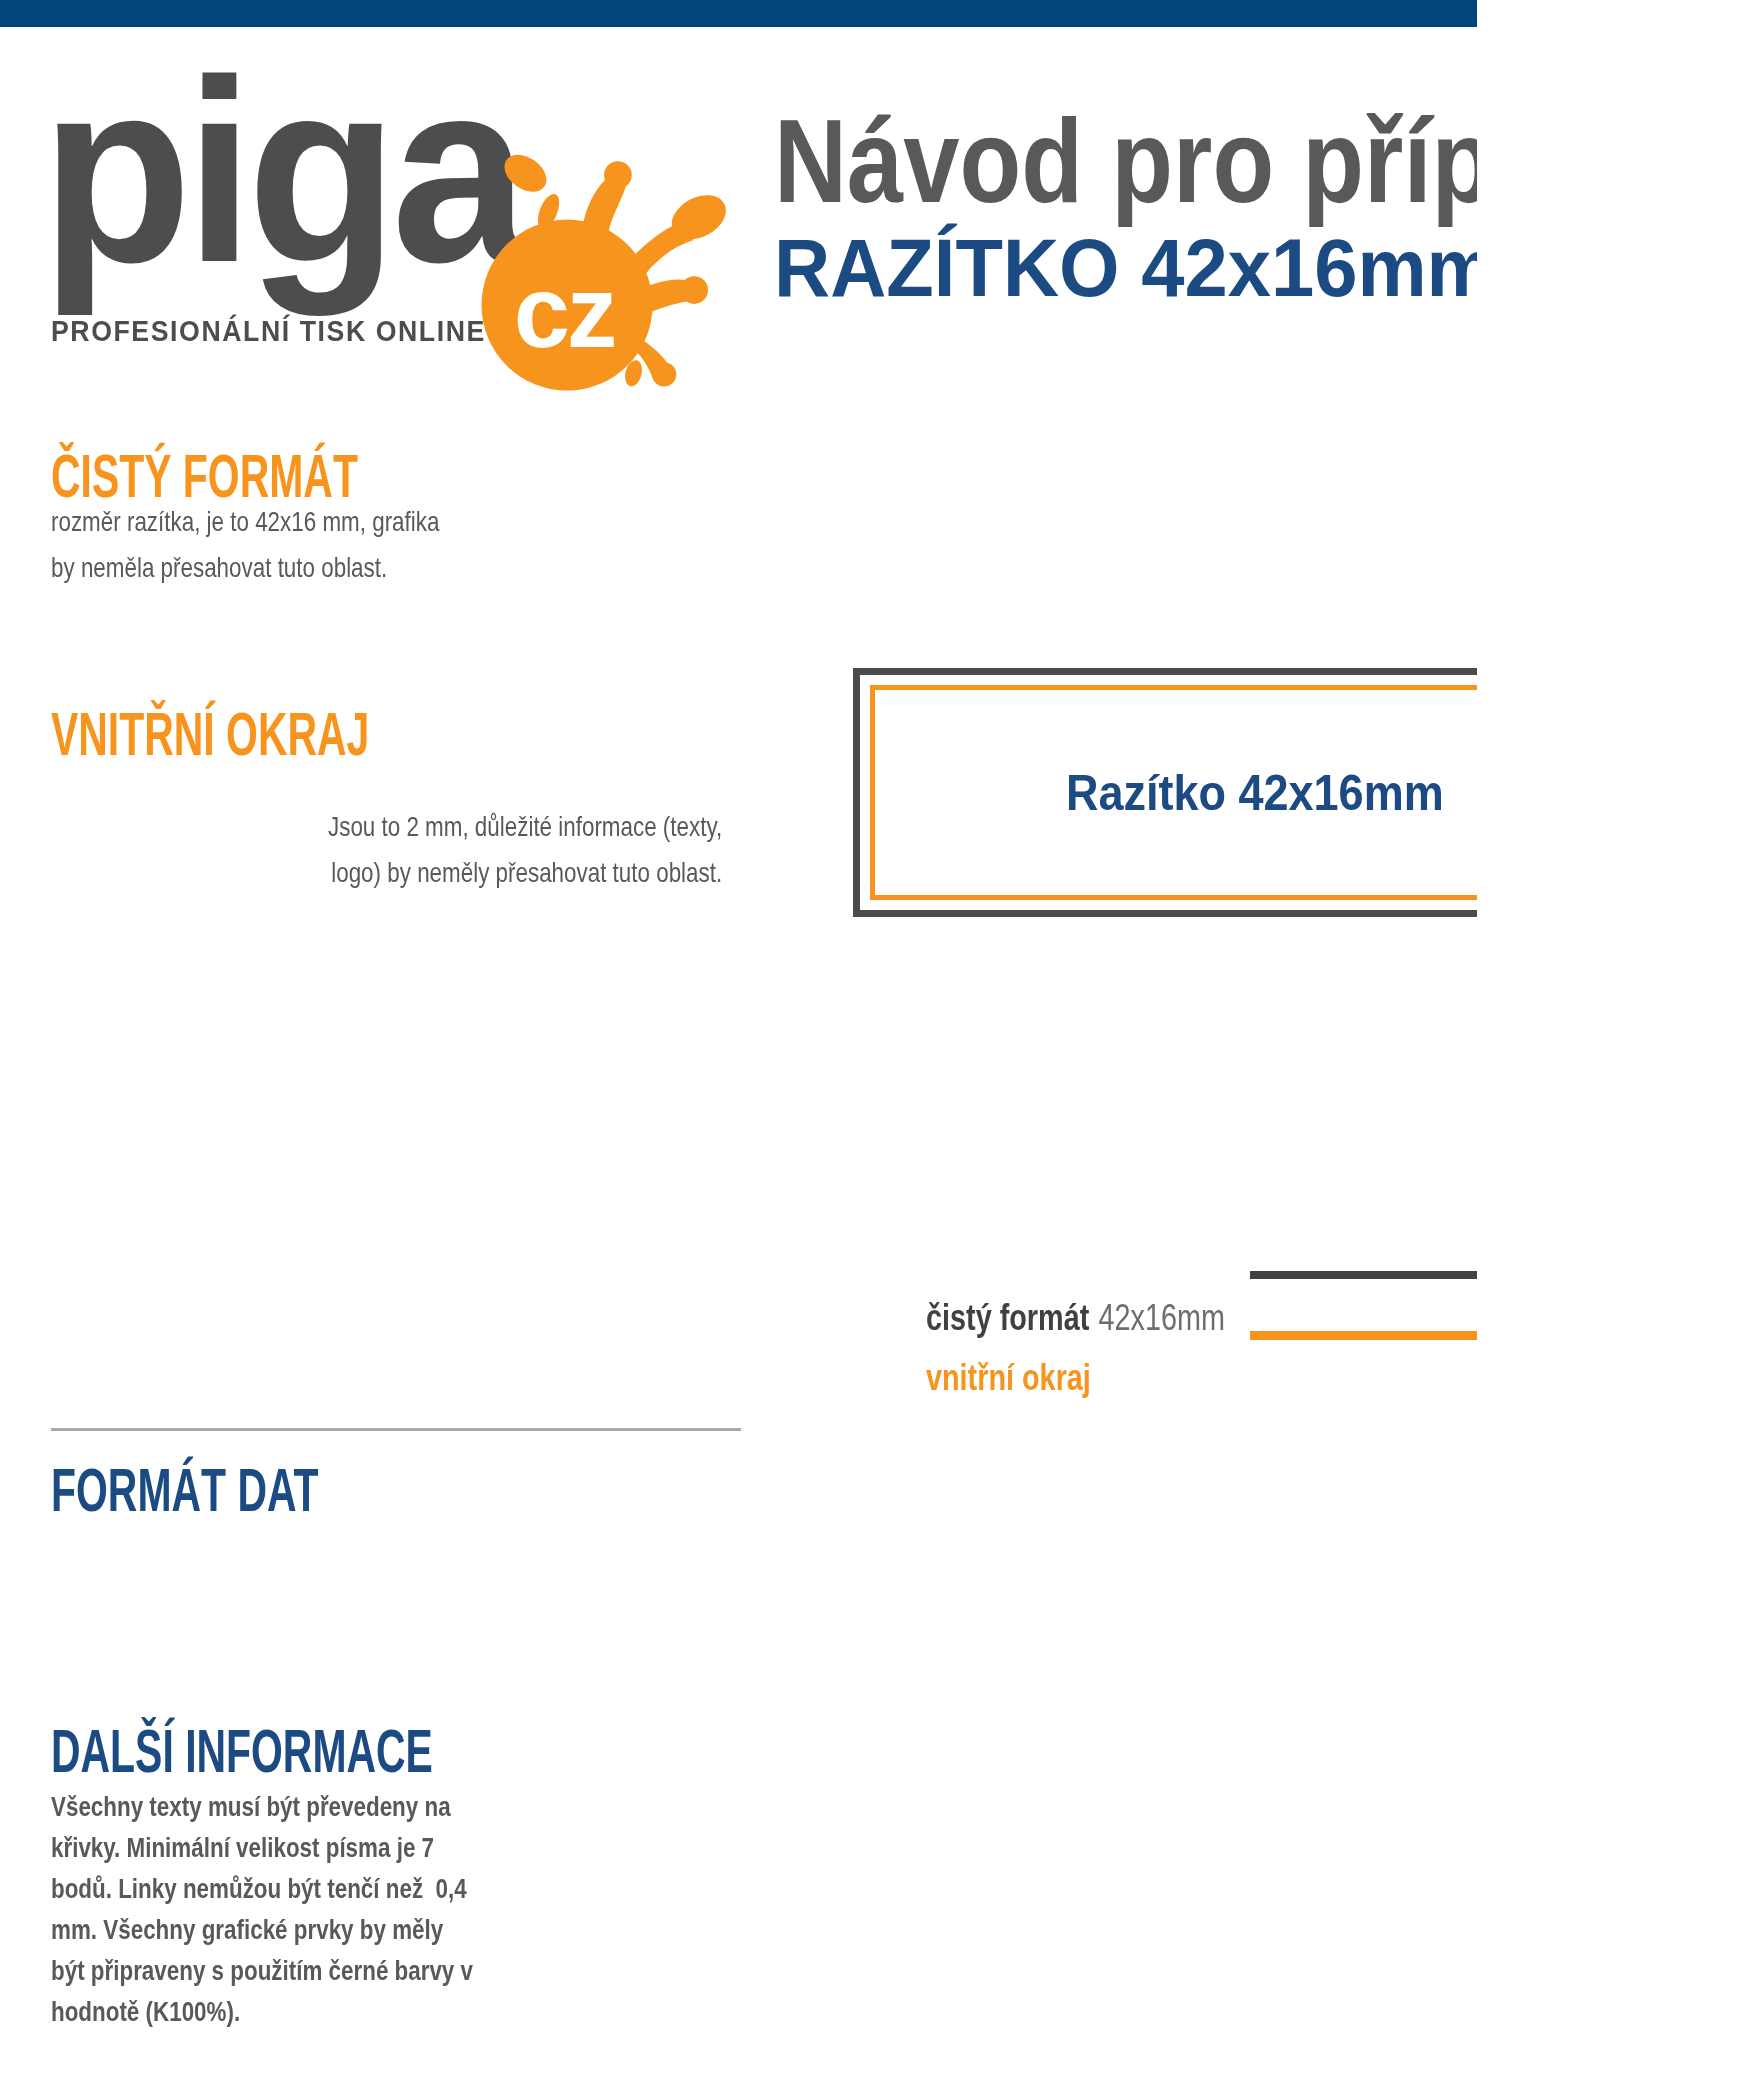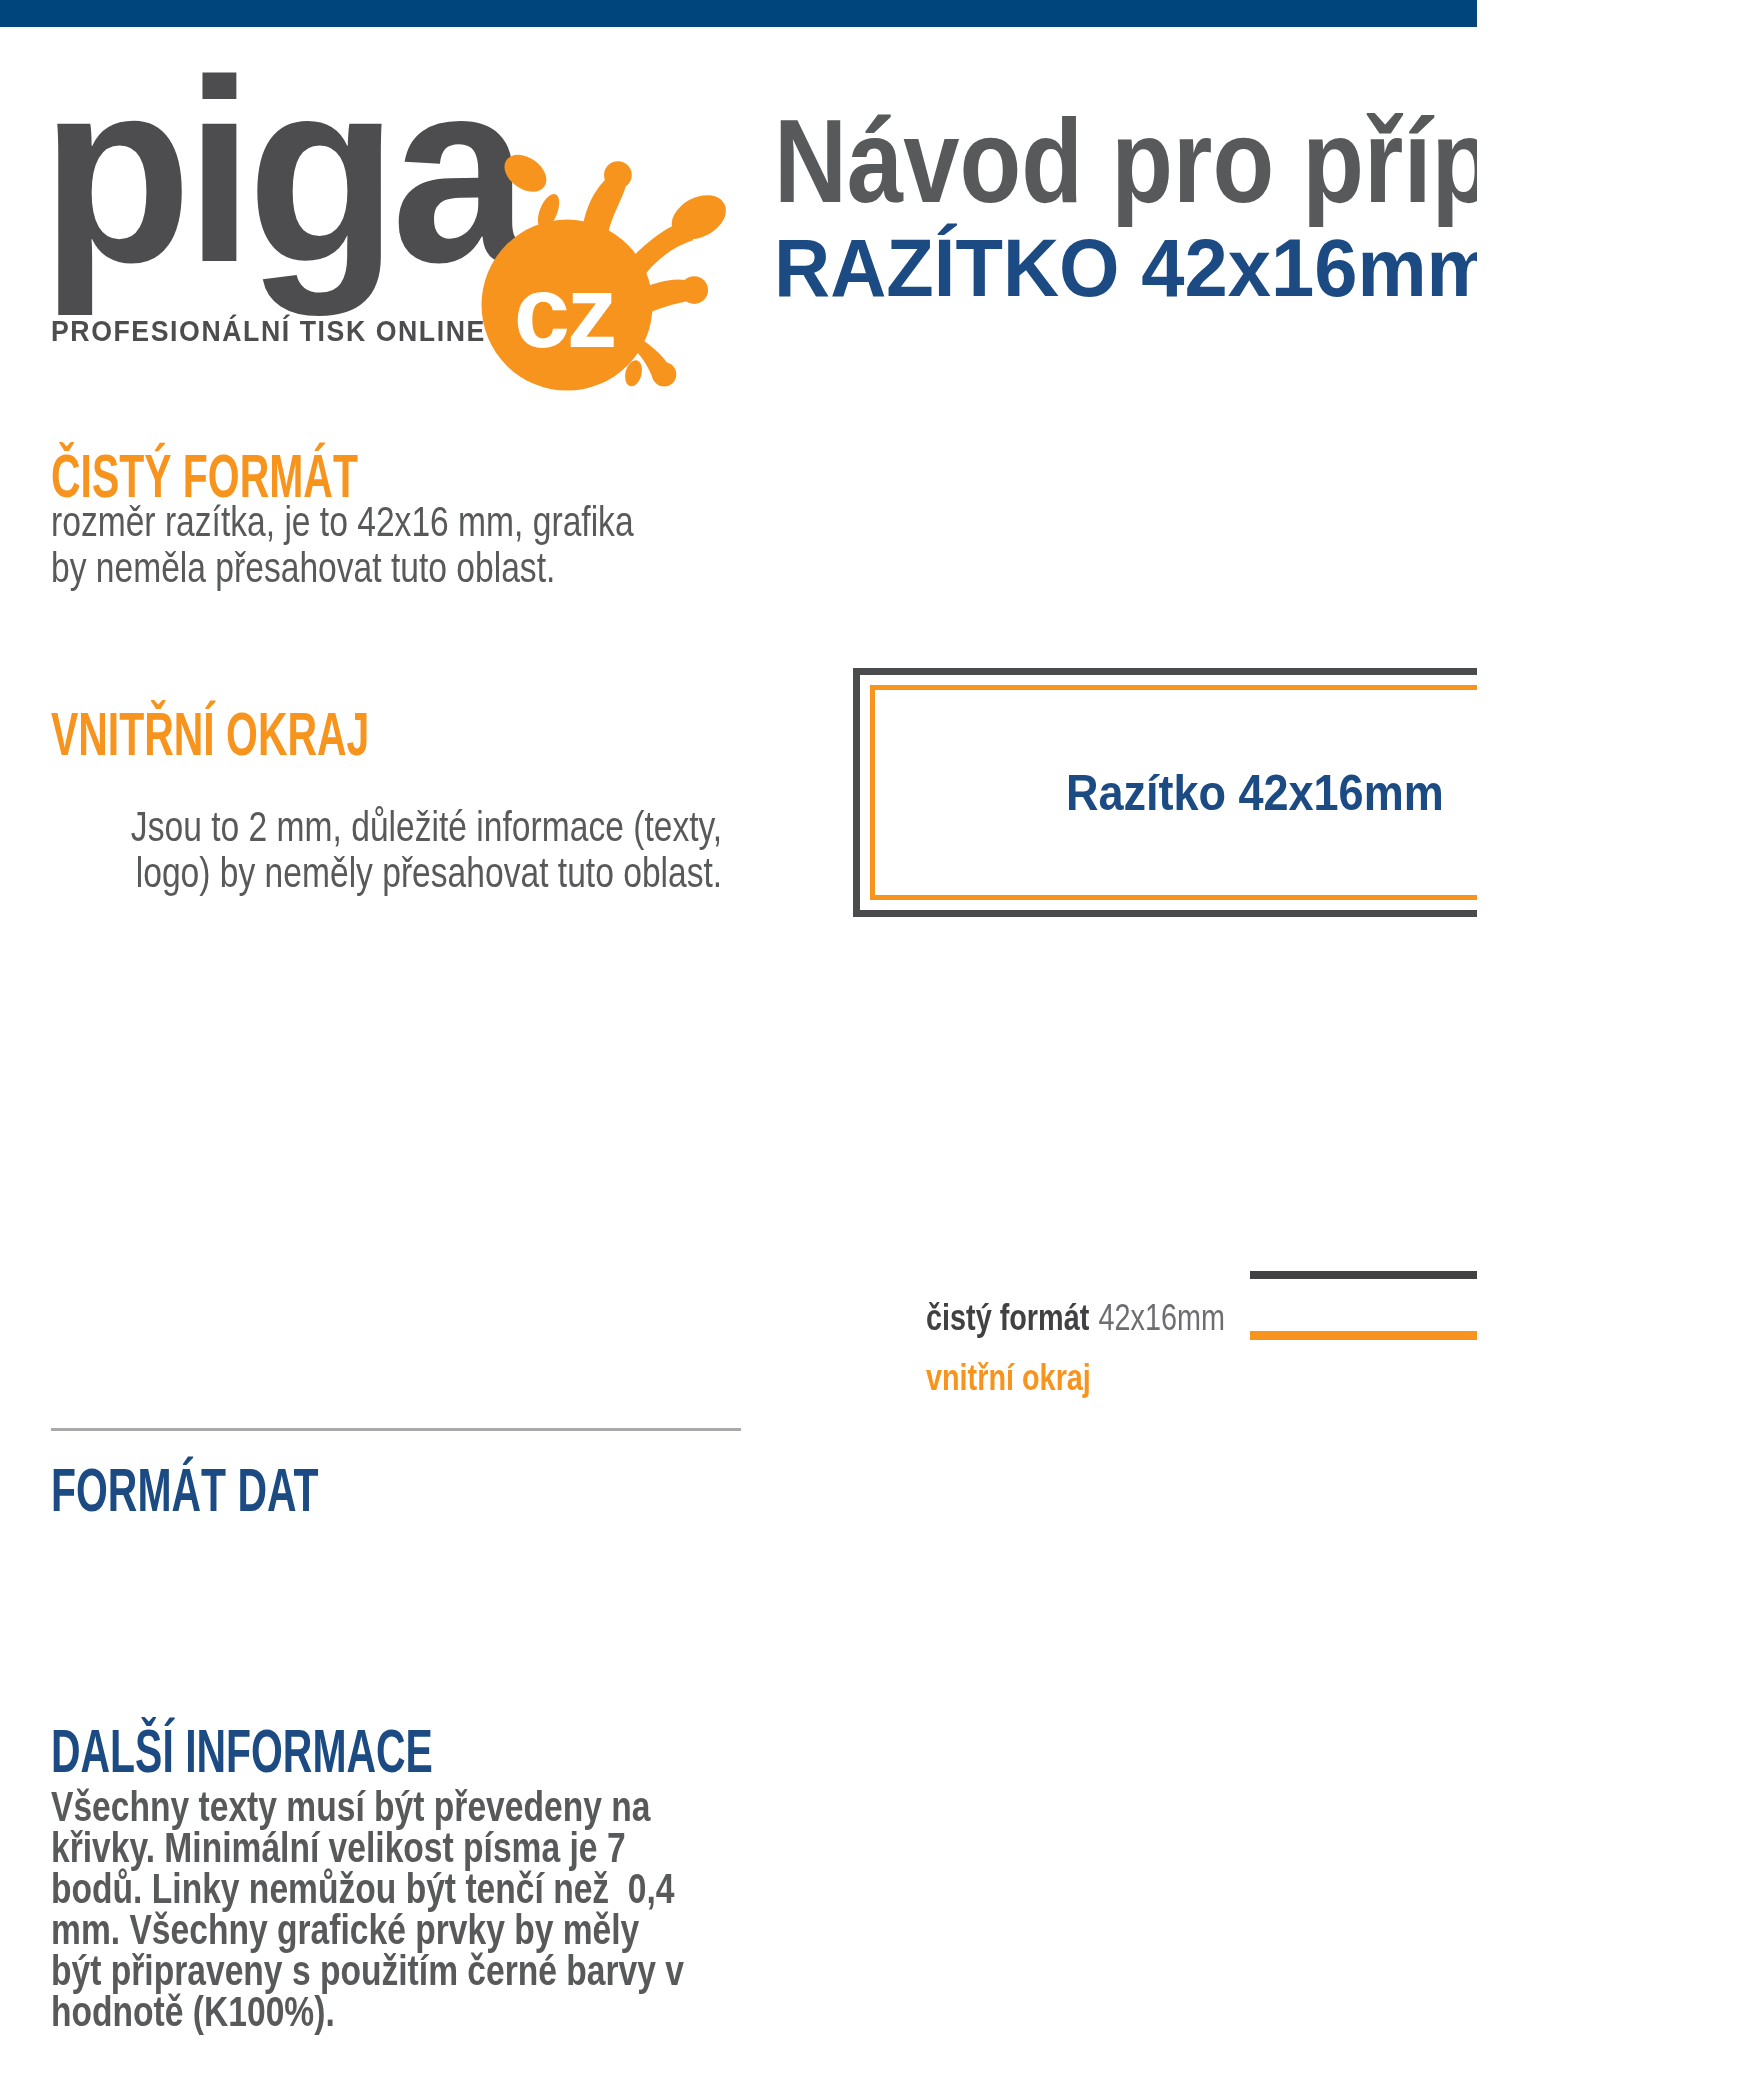--- a/index.html
+++ b/index.html
@@ -17,21 +17,21 @@
   .splat{left:463px;top:143px;width:289px;height:249px;}
 
   .title1{left:774px;top:101px;font-size:119px;font-weight:700;color:#58595B;
           line-height:1;transform:scaleX(.85);}
   .title2{left:774px;top:228px;font-size:81px;font-weight:700;color:#1B4B82;
           line-height:1;transform:scaleX(.96);}
 
   .sec-h{font-size:62px;font-weight:700;height:65px;line-height:65px;transform:scaleX(.66);}
   .sec-h.orange{color:#F7941D;}
   .sec-h.blue{color:#1B4B82;}
-  .bodytext{color:#58595B;font-size:42px;width:839px;}
+  .bodytext{color:#58595B;font-size:28px;width:839px;}
   .bodyline{white-space:pre;transform:scaleX(.8);transform-origin:0 0;}
   .lh72 .bodyline{height:42px;line-height:42px;}
   .lh70 .bodyline{height:41px;line-height:41px;}
   .lh80 .bodyline{height:46px;line-height:46px;}
 
   .stamp{left:853px;top:668px;width:804px;height:249px;border:7px solid #4A4B4D;
          box-sizing:border-box;background:#ffffff;}
   .stamp-inner{position:absolute;left:10.4px;top:10.4px;right:10.4px;bottom:10.4px;
                border:5.2px solid #F7941E;display:flex;align-items:center;justify-content:center;}
   .stamp-label{font-size:50px;font-weight:700;color:#1B4B82;white-space:pre;transform:scaleX(.9);}

